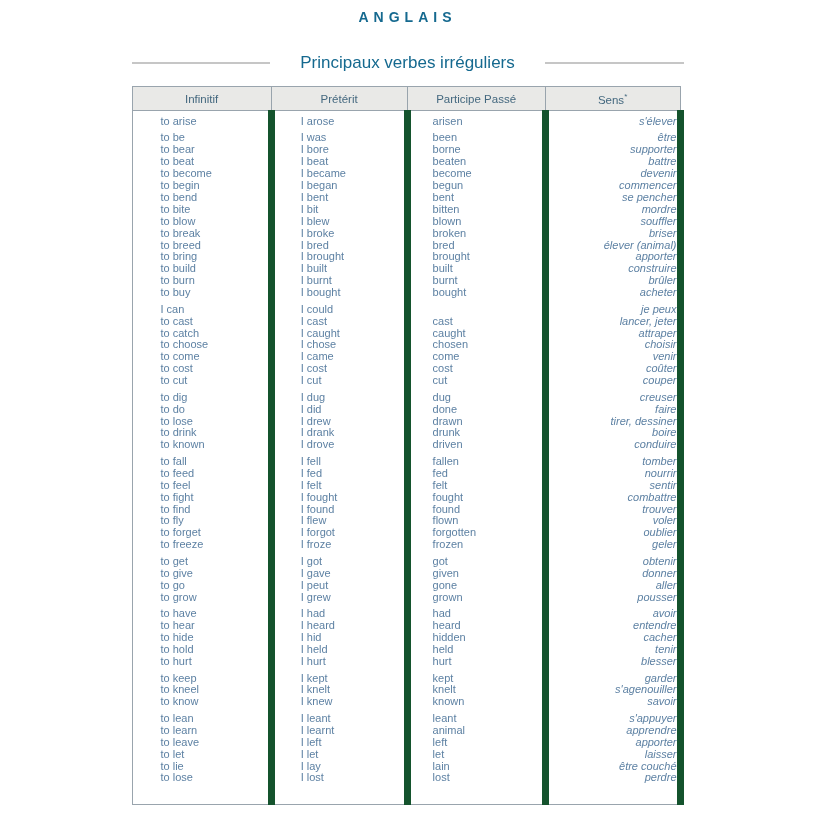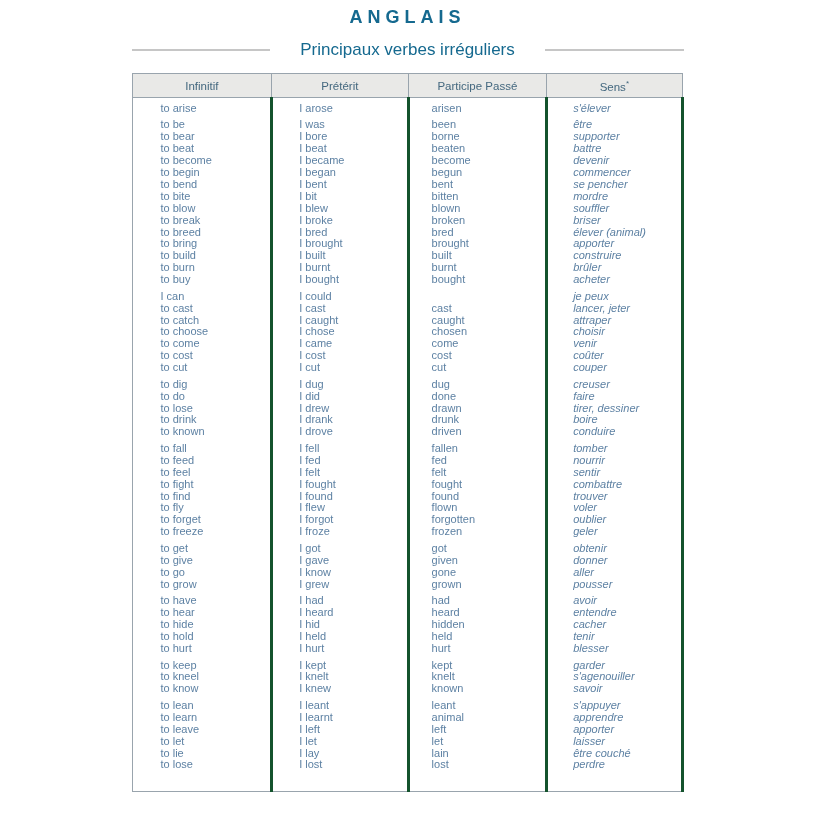--- a/index.html
+++ b/index.html
@@ -12,28 +12,28 @@
     width: 815px;
     height: 815px;
     background: #ffffff;
     box-sizing: border-box;
     padding-top: 6px;
     overflow: hidden;
   }
   .title {
     text-align: center;
     color: #15698f;
-    font-size: 18px;
+    font-size: 14px;
     font-weight: bold;
     letter-spacing: 5px;
     line-height: 23px;
   }
   .subtitle-row {
     width: 552px;
-    margin: 11px auto 0 auto;
+    margin: 24px auto 0 auto;
     display: flex;
     align-items: center;
     gap: 30px;
     height: 20px;
     text-align: right;
   }
   .subtitle-line {
     flex: 1;
     height: 2px;
     background: #c6c6c6;
@@ -61,41 +61,41 @@
     font-size: 11.5px;
     text-align: center;
     padding: 0;
     margin-left: 20px;
   }
   table.verbs th sup {
     font-size: 8px;
   }
   table.verbs td {
     border-left: 1px solid #99a4ad;
-    border-right: 3px solid #14532d;
+    border-right: 7px solid #14532d;
     vertical-align: top;
     padding: 4.8px 0 0 0;
     font-size: 11px;
     color: #5d81a3;
   }
   table.verbs tbody tr:last-child td {
     border-bottom: 1px solid #99a4ad;
     padding-bottom: 20px;
   }
   .line {
     height: 11.9px;
     line-height: 11.9px;
     white-space: nowrap;
     overflow: hidden;
   }
   td.c1 .line { padding-left: 28px; }
   td.c2 .line { padding-left: 26px; }
   td.c3 .line { padding-left: 22px; }
   td.c4 { font-style: italic; }
-  td.c4 .line { padding-left: 25px; }
+  td.c4 .line { padding-left: 25px; text-align: right; }
   .footnote {
     width: 552px;
     margin: 6px auto 0 auto;
     font-size: 10px;
     color: #5d81a3;
   }
 </style>
 </head>
 <body>
 
@@ -319,21 +319,21 @@
           <tr>
             <td class="c1">
               <div class="line">to get</div>
               <div class="line">to give</div>
               <div class="line">to go</div>
               <div class="line">to grow</div>
             </td>
             <td class="c2">
               <div class="line">I got</div>
               <div class="line">I gave</div>
-              <div class="line">I know</div>
+              <div class="line">I peut</div>
               <div class="line">I grew</div>
             </td>
             <td class="c3">
               <div class="line">got</div>
               <div class="line">given</div>
               <div class="line">gone</div>
               <div class="line">grown</div>
             </td>
             <td class="c4">
               <div class="line">obtenir</div>

